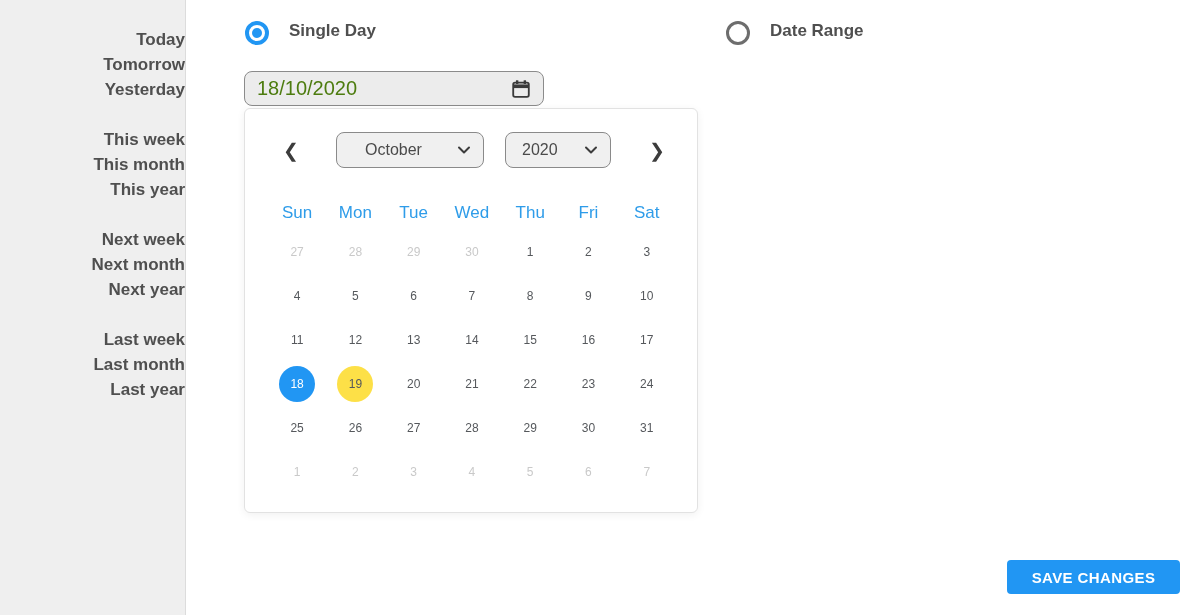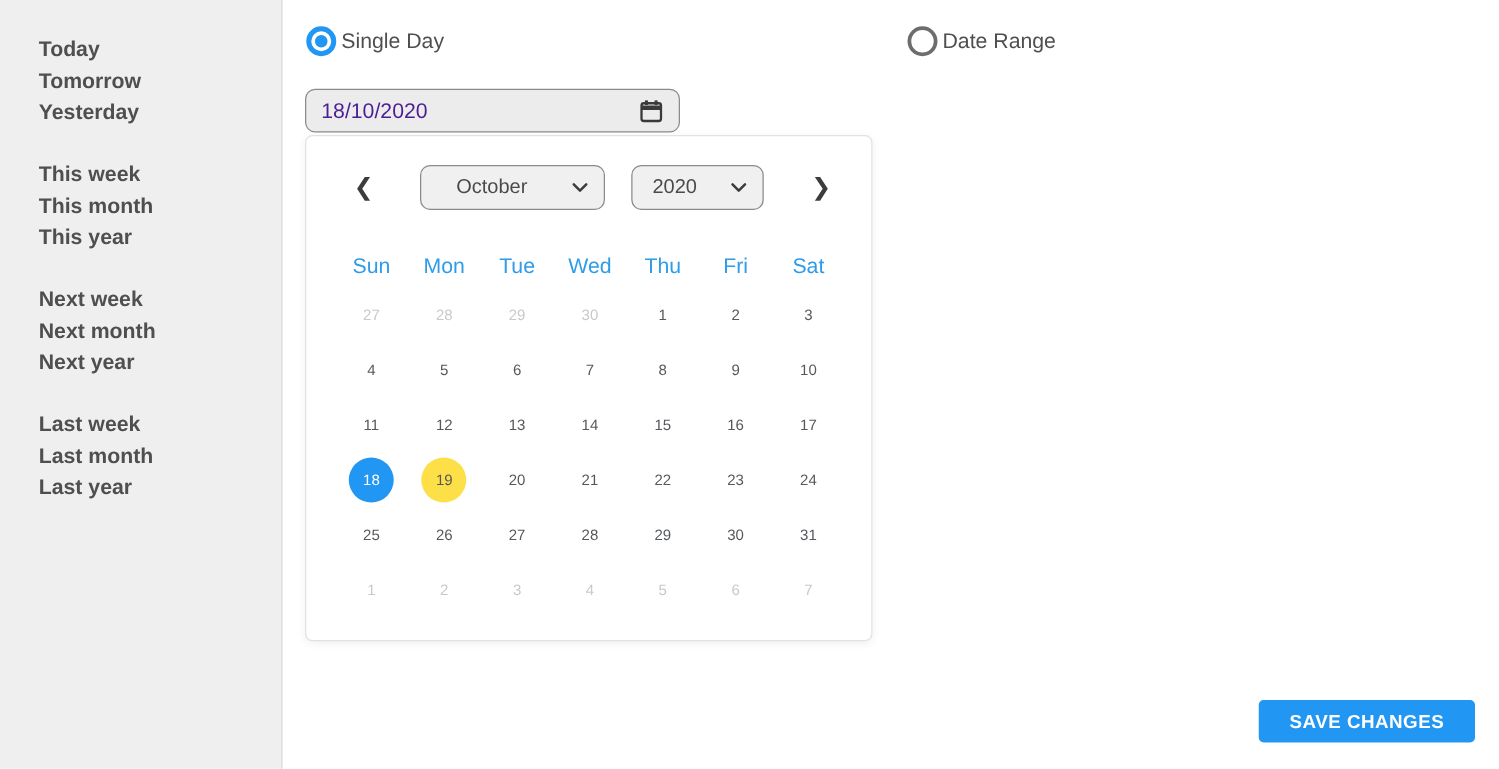--- a/index.html
+++ b/index.html
@@ -9,44 +9,46 @@
     background: #ffffff;
     color: #4f4f4f;
     position: relative;
     overflow: hidden;
   }
 
   
   .sidebar {
     position: absolute;
     left: 0; top: 0; bottom: 0;
-    width: 226px;
+    width: 186px;
     background: #efefef;
     border-right: 1px solid #dcdcdc;
     padding: 27px 0 0 31px;
+    text-align: right;
   }
   .sidebar-group { margin-bottom: 25px; }
   .sidebar-item {
     font-size: 17px;
     font-weight: 600;
     line-height: 25px;
     color: #4f4f4f;
     cursor: pointer;
     white-space: nowrap;
   }
 
   
   .main { position: absolute; left: 227px; top: 0; right: 0; bottom: 0; background: #fff; }
 
   .radio-row {
     position: absolute;
     display: flex;
-    align-items: center;
-    gap: 4px;
-    cursor: pointer;
+    align-items: flex-start;
+    gap: 20px;
+    cursor: pointer;
+    font-weight: bold;
   }
   .radio-single { left: 18px; top: 21px; }
   .radio-range  { left: 499px; top: 21px; }
   .radio-circle {
     width: 24px; height: 24px;
     border-radius: 50%;
     flex: 0 0 auto;
     position: relative;
   }
   .radio-circle.on { border: 4px solid #2196f3; background: #fff; }
@@ -68,21 +70,21 @@
     left: 17px; top: 71px;
     width: 300px; height: 35px;
     background: #ececec;
     border: 1px solid #8b8b8b;
     border-radius: 8px;
     display: flex;
     align-items: center;
     padding: 0 11px 0 12px;
     cursor: text;
   }
-  .date-input .value { font-size: 17px; color: #4c1d95; flex: 1; }
+  .date-input .value { font-size: 20px; color: #4d7c0f; flex: 1; }
   .cal-icon { width: 22px; height: 22px; display: block; cursor: pointer; }
 
   
   .popup {
     position: absolute;
     left: 17px; top: 108px;
     width: 454px; height: 405px;
     background: #fff;
     border: 1px solid #e2e2e2;
     border-radius: 6px;

